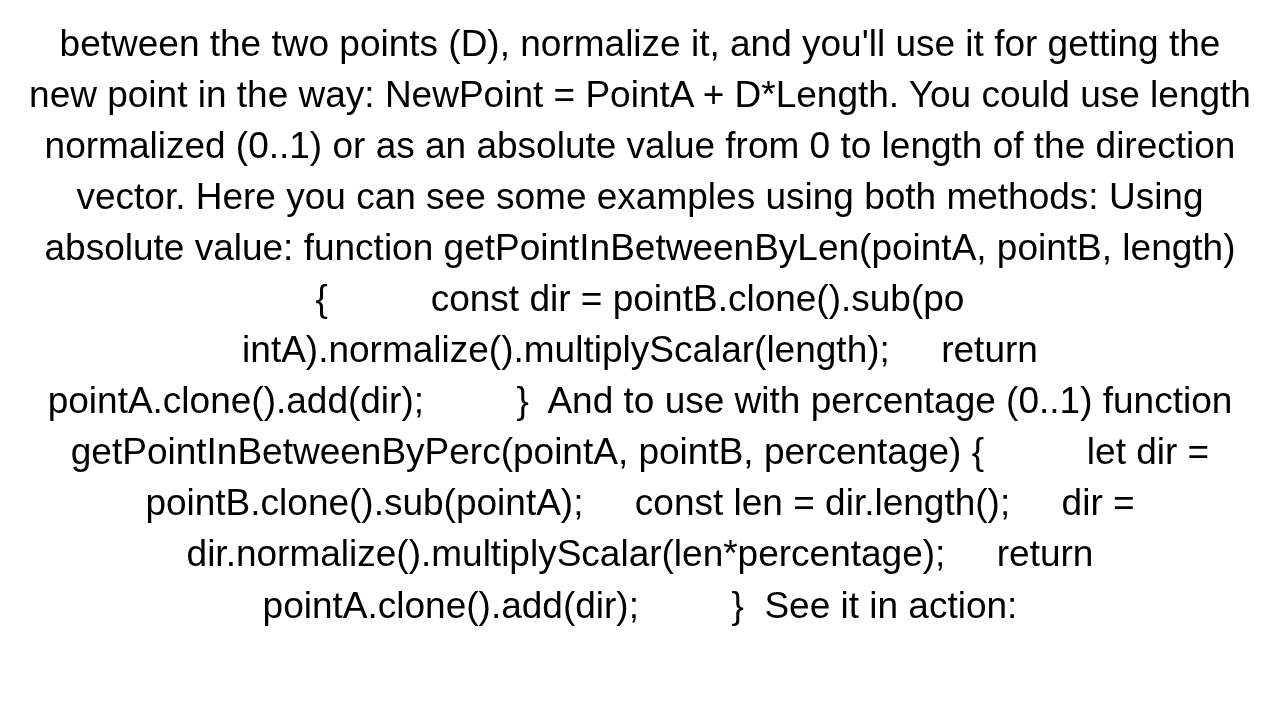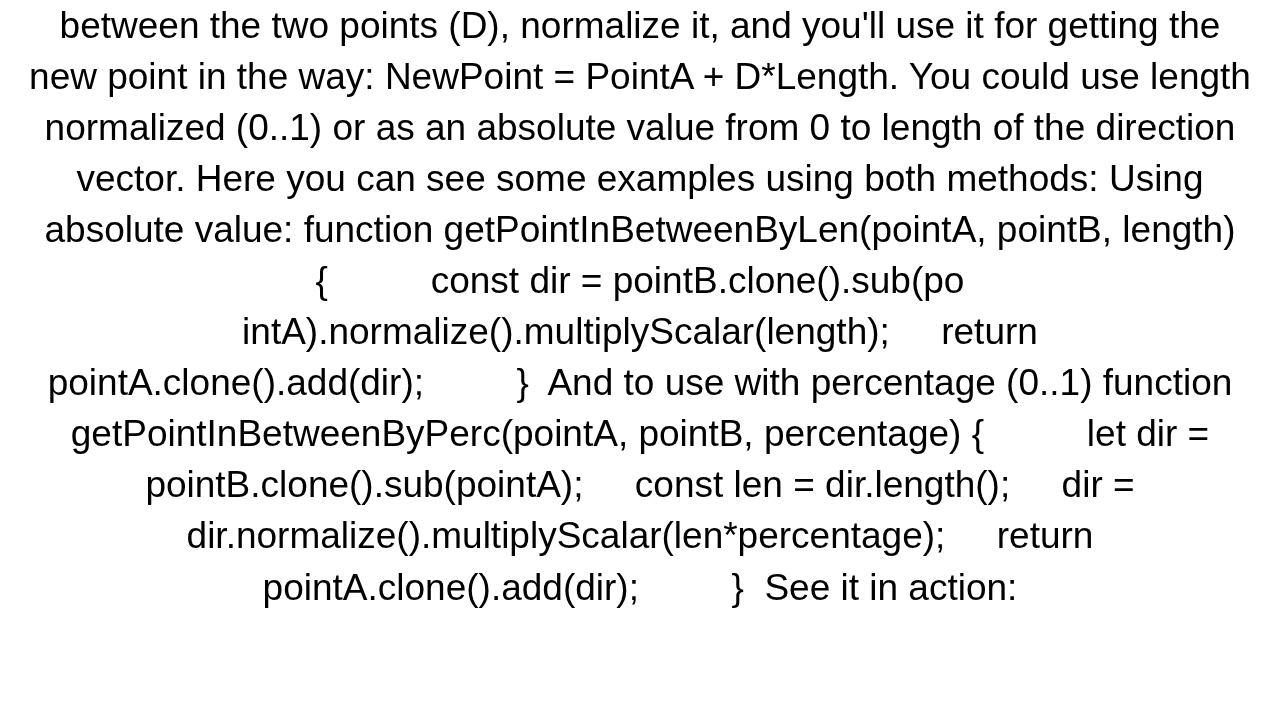--- a/index.html
+++ b/index.html
@@ -13,21 +13,21 @@
       background: #ffffff;
       font-family: Arial, Helvetica, sans-serif;
       color: #000000;
       display: flex;
       align-items: flex-start;
       justify-content: center;
       overflow: hidden;
     }
     .content {
       width: 1230px;
-      padding-top: 0;
+      padding-top: 18px;
       text-align: center;
       font-size: 37px;
       line-height: 1.38;
       font-weight: 400;
     }
   </style>
 </head>
 <body>
 
 <div class="content">

